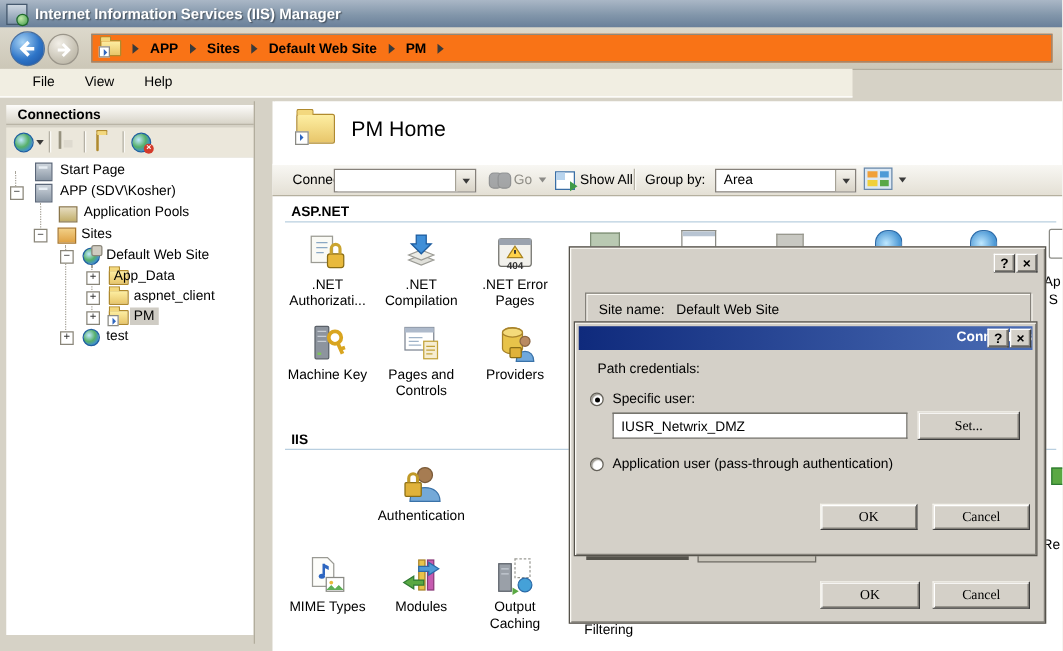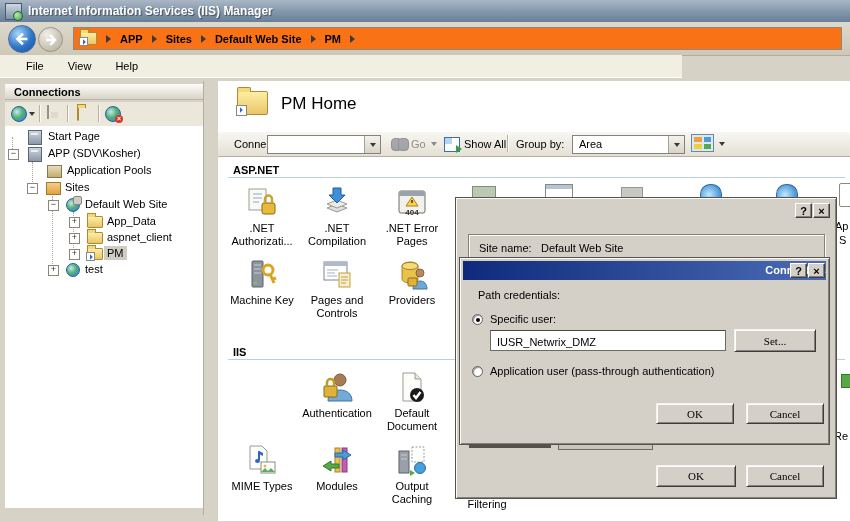--- a/index.html
+++ b/index.html
@@ -220,21 +220,21 @@
   <div class="trow" style="left:0;top:197px">
     <span class="exp" style="left:48px;top:3px">−</span>
     <span class="tglobe" style="left:66px;top:1px">
         <span class="qbadge"></span>
       </span>
     <span class="tlabel" style="left:82px">Default Web Site</span>
   </div>
   <div class="trow" style="left:0;top:214px">
     <span class="exp" style="left:69px;top:3px">+</span>
     <span class="folder tfolder" style="left:87px;top:2px"></span>
-    <span class="tlabel" style="left:104px">App_Data</span>
+    <span class="tlabel" style="left:88px">App_Data</span>
   </div>
   <div class="trow" style="left:0;top:230px">
     <span class="exp" style="left:69px;top:3px">+</span>
     <span class="folder tfolder" style="left:87px;top:2px"></span>
     <span class="tlabel" style="left:104px">aspnet_client</span>
   </div>
   <div class="trow" style="left:0;top:246px">
     <span class="exp" style="left:69px;top:3px">+</span>
     <span class="folder tfolder" style="left:87px;top:2px">
         <span class="shortcut"></span>
@@ -364,30 +364,20 @@
 
   <div class="feat" style="left:299px;top:371px">
     <div class="fico">
       <svg width="34" height="34">
           <circle cx="20" cy="9" r="6" fill="#a67c52" stroke="#7a5a38"></circle>
       <path d="M8 30c0-7 5-11 12-11s12 4 12 11z" fill="#74a9d8" stroke="#3a72a8"></path>
       <rect x="4" y="15" width="13" height="11" rx="1" fill="#e0b23a" stroke="#8a6d14"></rect>
       <path d="M7 15v-3.5a3.5 3.5 0 017 0V15" fill="none" stroke="#c09a28" stroke-width="2.5"></path>
         </svg></div>
     <div class="flabel">Authentication</div>
-  </div>
-  <div class="feat" style="left:374px;top:371px">
-    <div class="fico">
-      <svg width="34" height="34">
-          <path d="M8 2h12l6 6v22H8z" fill="#fdfdfa" stroke="#9a9a94"></path>
-      <path d="M20 2v6h6" fill="#e8e8e2" stroke="#9a9a94"></path>
-      <circle cx="22" cy="24" r="7" fill="#1b1b1b"></circle>
-          <path d="M18.5 24l2.5 3 4.5-6" stroke="#fff" stroke-width="2.5" fill="none"></path>
-        </svg></div>
-    <div class="flabel">Default Document</div>
   </div>
   <div class="feat" style="left:224px;top:444px">
     <div class="fico">
       <svg width="34" height="34">
           <path d="M5 2h12l5 5v18H5z" fill="#fdfdfa" stroke="#9a9a94"></path>
       <path d="M14 7v9" stroke="#2e66c0" stroke-width="2"></path>
           <ellipse cx="12.5" cy="17" rx="2.5" ry="2" fill="#2e66c0"></ellipse>
       <path d="M14 7l4 2v3l-4-2z" fill="#2e66c0"></path>
       <rect x="16" y="18" width="14" height="11" fill="#fff" stroke="#8a8a84"></rect>
       <circle cx="20" cy="22" r="1.5" fill="#e8b93c"></circle>

